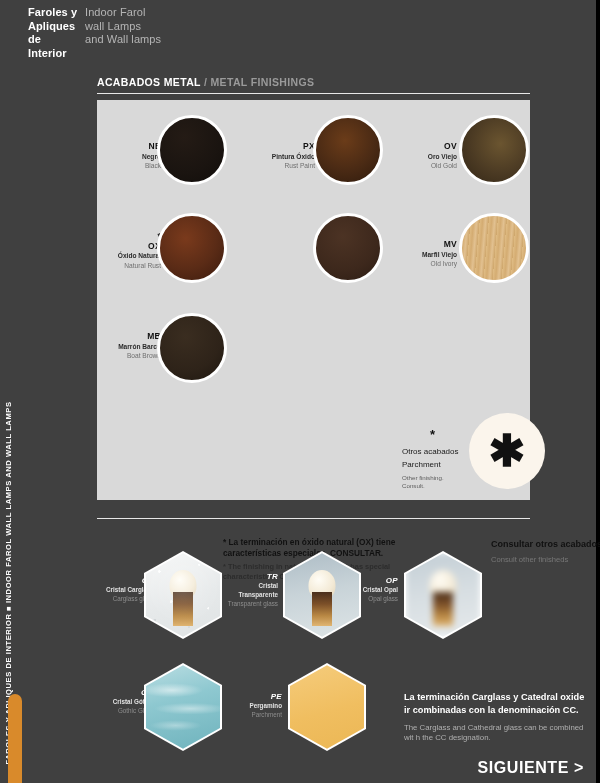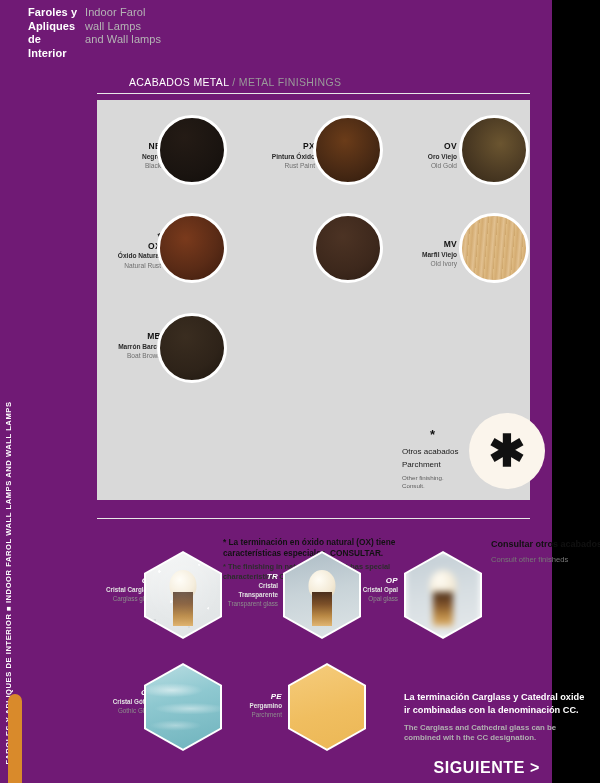--- a/index.html
+++ b/index.html
@@ -2,21 +2,21 @@
 <html><head>
 <meta charset="utf-8">
 <style>
   * { box-sizing: border-box; margin: 0; padding: 0; }
   html, body {
     width: 600px; height: 783px;
     background: #000;
     font-family: "Liberation Sans", sans-serif;
     overflow: hidden;
   }
-  .page { position: relative; width: 552px; height: 783px; background: #701a75; }
+  .page { position: relative; width: 596px; height: 783px; background: #404040; }
 
   
   .header { position: absolute; left: 0; top: 0; width: 600px; height: 70px; }
   .hdr-es {
     position: absolute; left: 28px; top: 6px; width: 62px;
     color: #fff; font-size: 11px; font-weight: bold; line-height: 13.5px;
     letter-spacing: .1px;
   }
   .hdr-en {
     position: absolute; left: 85px; top: 6px; width: 150px;
@@ -32,22 +32,22 @@
     white-space: nowrap;
   }
   .side-tab {
     position: absolute; left: 8px; top: 694px; width: 14px; height: 89px;
     background: #d98a2b; border-radius: 7px 7px 0 0;
   }
 
   
   .sec { position: absolute; }
   .sec-title {
-    font-size: 10.5px; font-weight: normal; letter-spacing: .35px;
-    color: #ffffff; white-space: nowrap; margin-left: 32px;
+    font-size: 10.5px; font-weight: bold; letter-spacing: .35px;
+    color: #ffffff; white-space: nowrap;
   }
   .sec-title .dim { color: #9a9a9a; }
   .sec-rule { height: 1px; background: #e8e8e8; margin-top: 5px; }
 
   
   .metal-panel {
     position: absolute; left: 97px; top: 100px; width: 433px; height: 400px;
     background: #d9d9d9;
   }
   .swatch {
@@ -105,21 +105,21 @@
     transform: translateX(-50%);
     background: linear-gradient(180deg, #4a2f1c 0%, #7b4f28 35%, #b98844 70%, #e0b572 100%);
   }
   .gl-label { position: absolute; text-align: right; line-height: 9px; }
   .gl-code { font-size: 8px; font-weight: bold; color: #fff; letter-spacing: .3px; font-style: italic; }
   .gl-es   { font-size: 6.3px; font-weight: bold; color: #e2e2e2; }
   .gl-en   { font-size: 6.3px; color: #8d8d8d; }
 
   .glass-note { position: absolute; left: 404px; top: 691px; width: 185px; }
   .gn-es { font-size: 9.2px; font-weight: bold; color: #fff; line-height: 12.5px; }
-  .gn-en { font-size: 7.8px; color: #b0b0b0; line-height: 10px; margin-top: 7px; font-weight: bold; }
+  .gn-en { font-size: 7.8px; color: #b0b0b0; line-height: 10px; margin-top: 7px; }
 
   .next-btn {
     position: absolute; right: 12px; bottom: 6px;
     font-size: 16px; font-weight: bold; color: #fff; letter-spacing: .6px;
     cursor: pointer;
   }
 </style>
 </head>
 <body>
 

